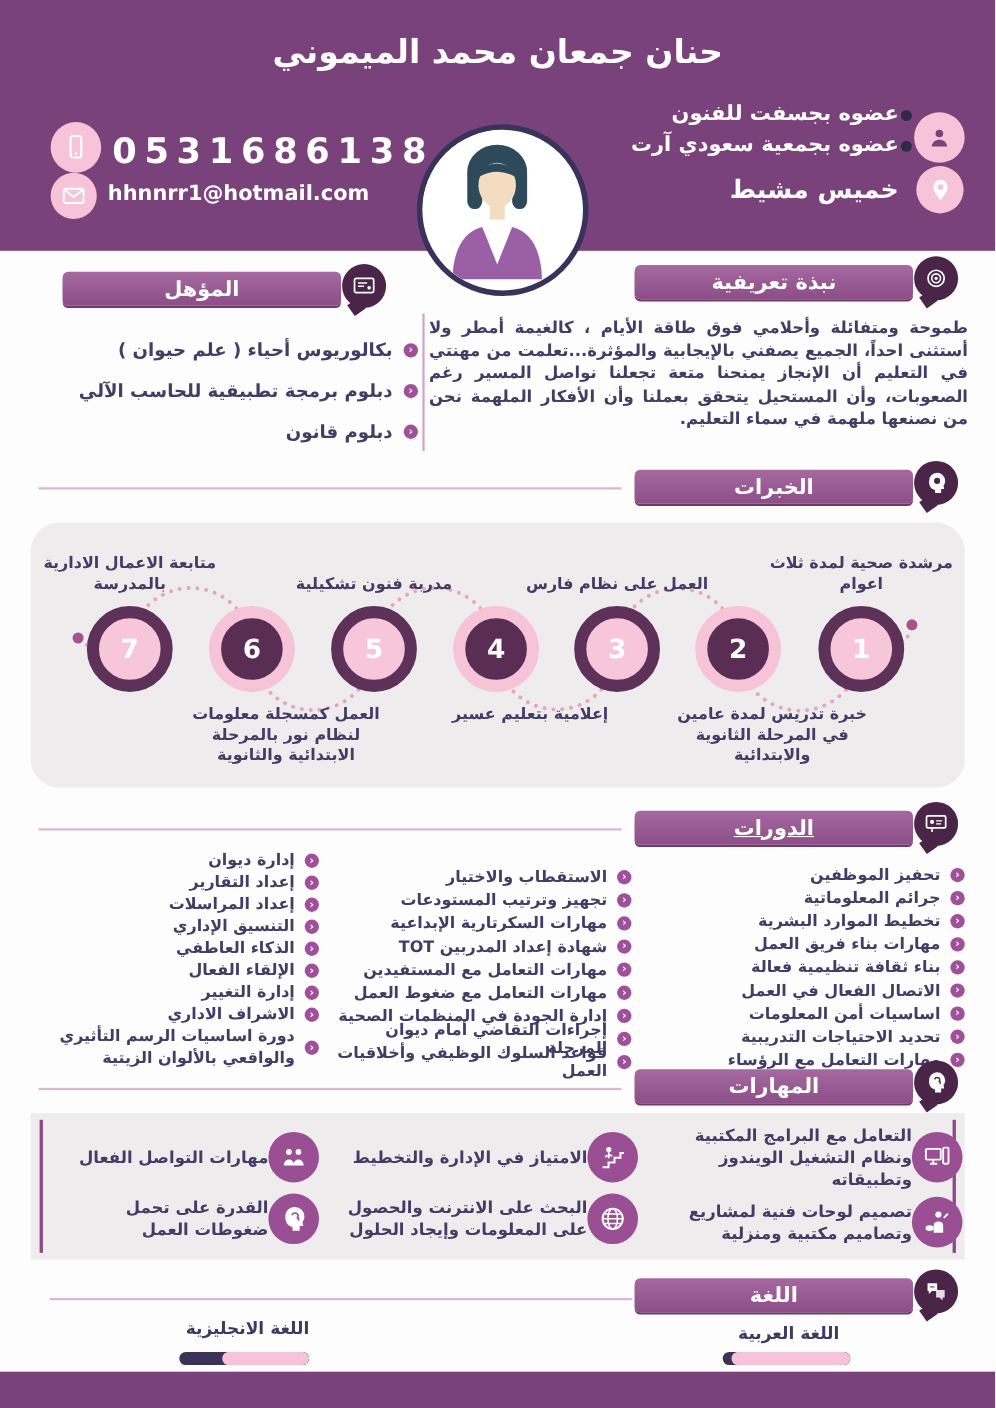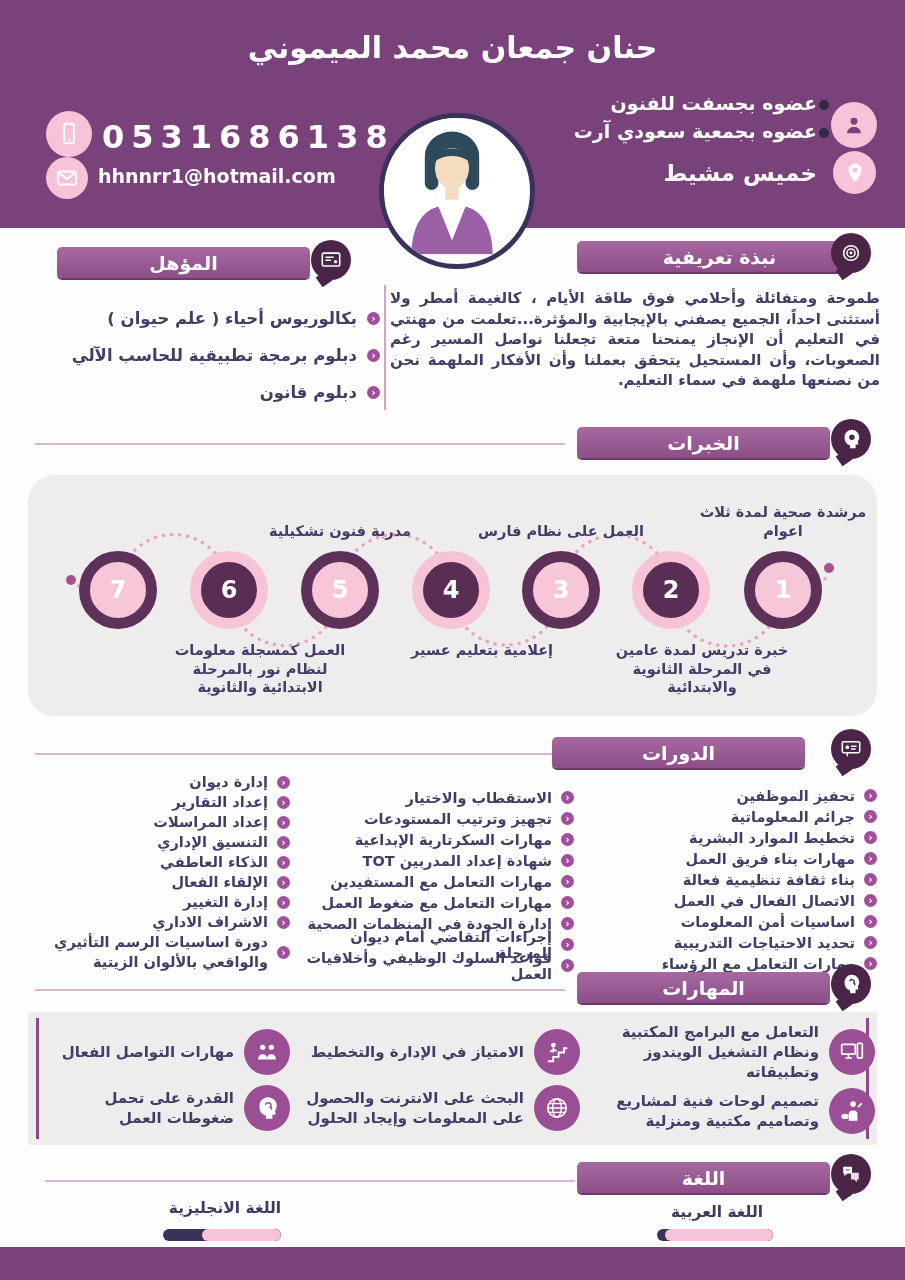--- a/index.html
+++ b/index.html
@@ -41,21 +41,21 @@
        display:flex;align-items:center;justify-content:center;color:#fff;font-size:24px;z-index:2;}
   .tl-odd{border-color:#5e3159;background:#f8c6d9;}
   .tl-even{border-color:#f6c3d7;background:#5a2d55;}
   .tl-label{position:absolute;width:176px;text-align:center;direction:rtl;color:#433d66;
        font-size:14.5px;line-height:18.5px;}
   .tl-above{bottom:176px;}
   .tl-below{top:166px;margin-left:31px;}
   
   #skl-box{position:absolute;left:28px;top:1012px;width:849px;height:133px;background:#efecee;}
   .skl-edge{position:absolute;top:6px;width:3px;height:121px;background:#8c4887;}
-  .skill{position:absolute;display:flex;align-items:center;gap:10px;direction:rtl;
+  .skill{position:absolute;display:flex;align-items:center;direction:rtl;
        color:#433d66;font-size:15px;line-height:20px;text-align:right;}
   .skill-icon{flex:0 0 46px;width:46px;height:46px;border-radius:50%;background:#9a4f94;
        display:flex;align-items:center;justify-content:center;}
   
   .lang-label{position:absolute;width:140px;text-align:center;direction:rtl;color:#403a63;font-size:15.5px;}
   .lang-bar{position:absolute;height:12px;border-radius:6px;background:#3a3357;overflow:hidden;}
   .lang-fill{position:absolute;right:0;top:0;bottom:0;border-radius:6px;background:#f7c3d8;}
   #footer{position:absolute;left:0;top:1247px;width:905px;height:33px;background:#7a427a;}
 </style>
 </head>
@@ -133,21 +133,21 @@
         <span class="blt">‹</span>
         <span>دبلوم برمجة تطبيقية للحاسب الآلي</span>
       </div>
     <div class="qual-item">
         <span class="blt">‹</span>
         <span>دبلوم قانون</span>
       </div>
   </div>
   <div class="vline" style="left:384px;top:285px;height:125px;"></div>
 
-  <div class="bar" style="left:577px;top:241px;padding-left:16px;">نبذة تعريفية</div>
+  <div class="bar" style="left:577px;top:241px;">نبذة تعريفية</div>
   <div class="pin" style="left:831px;top:233px;">
     <svg width="22" height="22" viewBox="0 0 24 24">
         <circle cx="12" cy="12" r="8" fill="none" stroke="#fff" stroke-width="1.7"></circle>
         <circle cx="12" cy="12" r="4.4" fill="none" stroke="#fff" stroke-width="1.6"></circle>
         <circle cx="12" cy="12" r="1.6" fill="#fff"></circle>
       </svg>
   </div>
   <div id="about-p">طموحة ومتفائلة وأحلامي فوق طاقة الأيام ، كالغيمة أمطر ولا أستثنى احداً، الجميع يصفني بالإيجابية والمؤثرة...تعلمت من مهنتي في التعليم أن الإنجاز يمنحنا متعة تجعلنا نواصل المسير رغم الصعوبات، وأن المستحيل يتحقق بعملنا وأن الأفكار الملهمة نحن من نصنعها ملهمة في سماء التعليم.</div>
 
   <div class="hline" style="left:35px;top:443px;width:530px;"></div>
@@ -188,24 +188,25 @@
     <div class="tl-circle tl-odd" style="left:273px;">5</div>
     <div class="tl-circle tl-even" style="left:162px;">6</div>
     <div class="tl-circle tl-odd" style="left:51px;">7</div>
 
     <div class="tl-label tl-above" style="left:667px;">مرشدة صحية لمدة ثلاث اعوام</div>
     <div class="tl-label tl-below" style="left:555px;">خبرة تدريس لمدة عامين في المرحلة الثانوية والابتدائية</div>
     <div class="tl-label tl-above" style="left:445px;">العمل على نظام فارس</div>
     <div class="tl-label tl-below" style="left:335px;">إعلامية بتعليم عسير</div>
     <div class="tl-label tl-above" style="left:224px;">مدربة فنون تشكيلية</div>
     <div class="tl-label tl-below" style="left:113px;">العمل كمسجلة معلومات لنظام نور بالمرحلة الابتدائية والثانوية</div>
+    <div class="tl-label tl-above" style="left:2px;">متابعة الاعمال الادارية بالمدرسة</div>
   </div>
 
   <div class="hline" style="left:35px;top:753px;width:530px;"></div>
-  <div class="bar" style="left:552px;top:737px;">الدورات</div>
+  <div class="bar" style="left:577px;top:737px;text-decoration:underline;">الدورات</div>
   <div class="pin" style="left:831px;top:729px;">
     <svg width="22" height="22" viewBox="0 0 24 24">
         <rect x="2.5" y="4" width="19" height="12" rx="1.5" fill="none" stroke="#fff" stroke-width="1.7"></rect>
         <circle cx="8" cy="10" r="2" fill="#fff"></circle>
         <path d="M12 9h6M12 12h5" stroke="#fff" stroke-width="1.4"></path>
         <path d="M8 16v4" stroke="#fff" stroke-width="1.6"></path>
       </svg>
   </div>
 
   <div style="position:absolute;left:585px;top:785px;width:292px;">

